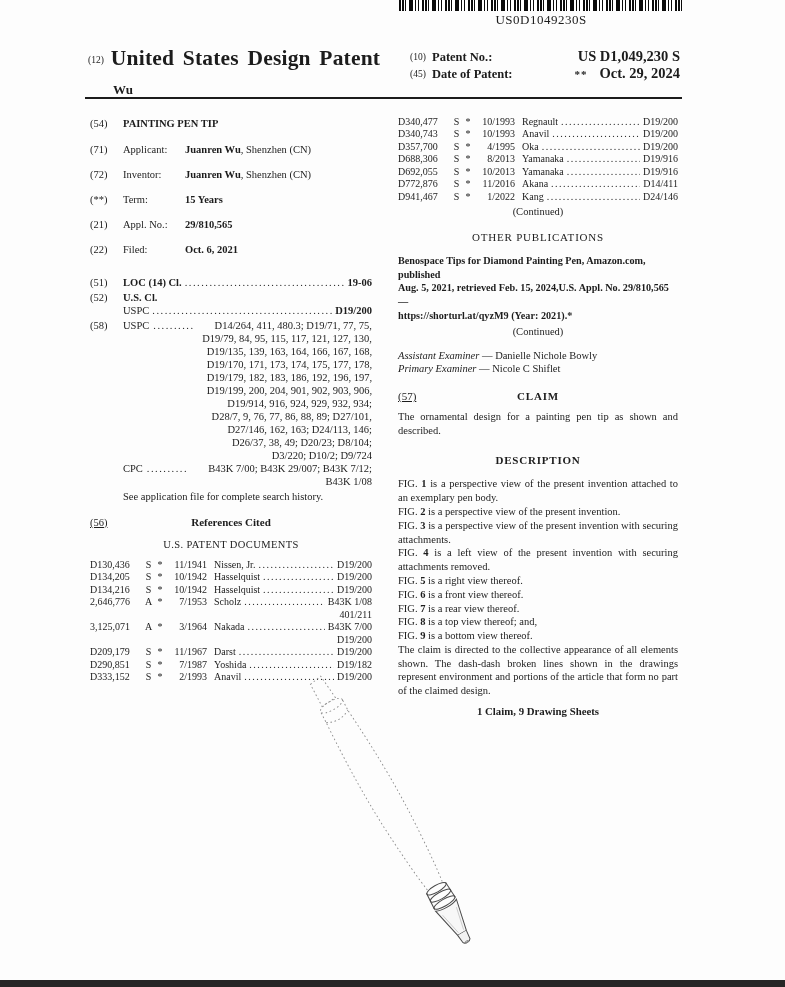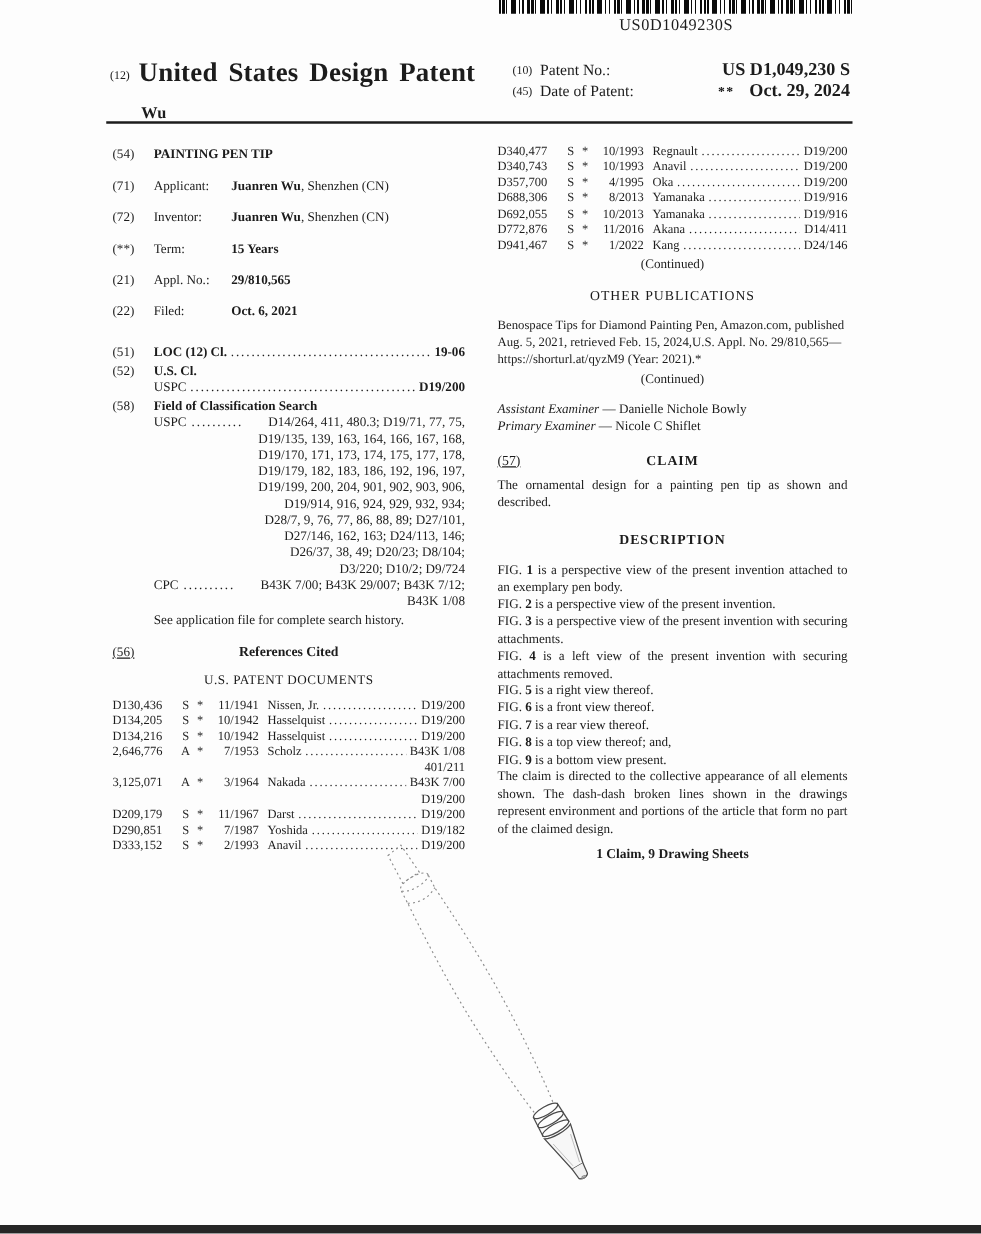--- a/index.html
+++ b/index.html
@@ -25,21 +25,21 @@
   
   .header{position:absolute; left:88px; top:46px; width:592px; display:flex;}
   .header-left{flex:1;}
   .hl-line1{display:flex; align-items:baseline;}
   .kind-code{font-size:9.5px; margin-right:7px; position:relative; top:-2px;}
   .doc-title{font-size:21.5px; font-weight:bold; letter-spacing:.2px; word-spacing:3px; white-space:nowrap;}
   .author{font-size:13px; font-weight:bold; margin:11px 0 0 25px;}
   .header-right{width:270px; padding-top:3px;}
   .hr-row{display:flex; align-items:baseline; line-height:15px;}
   .hr-code{font-size:9.5px; width:22px; flex:none; position:relative; top:-1px;}
-  .hr-label{font-size:12.5px; font-weight:normal; white-space:nowrap;}
+  .hr-label{font-size:12.5px; font-weight:bold; white-space:nowrap;}
   .hr-spacer{flex:1;}
   .hr-stars{font-size:11px; font-weight:bold; margin-right:12px; letter-spacing:1px;}
   .hr-value{font-size:14.5px; font-weight:bold; white-space:nowrap;}
   .rule{position:absolute; left:85px; top:97px; width:597px; height:2px; background:#1c1c1c;}
   
   .columns{position:absolute; left:90px; top:112px; width:588px; display:flex;}
   .col-left{width:282px; padding-top:5px; font-size:10.5px; line-height:13px;}
   .col-gap{width:26px; flex:none;}
   .col-right{width:280px; padding-top:4px; font-size:10.5px; line-height:13.8px;}
   .entry{display:flex; margin-bottom:12px;}
@@ -59,21 +59,21 @@
   
   .prow{display:flex; line-height:12.45px; font-size:10px; align-items:baseline;}
   .rn{width:52px; white-space:nowrap; flex:none;}
   .rk{width:13px; text-align:center; flex:none;}
   .rs{width:10px; text-align:center; flex:none;}
   .rd{width:42px; text-align:right; flex:none;}
   .rnm{margin-left:7px; white-space:nowrap;}
   .rdots{flex:1; overflow:hidden; white-space:nowrap; letter-spacing:1.5px; margin:0 3px; min-width:0;}
   .rc{white-space:nowrap; text-align:right; margin-left:auto;}
   .otherpubs{text-align:center; margin:12px 0 9px 0; font-size:11px; letter-spacing:.8px;}
-  .publine{font-size:10.2px; line-height:13.8px;}
+  .publine{font-size:10.2px; line-height:13.8px;font-weight:bold;}
   .continued{text-align:center; margin-top:2px;}
   .examiners{margin-top:10px;}
   .sec-head{position:relative; text-align:center; font-size:11px; margin-top:14px; margin-bottom:6px;}
   .sec-title{font-weight:bold; letter-spacing:.8px;}
   .just{text-align:justify;}
   .fig-line{text-align:justify;}
   .footer-line{text-align:center; font-weight:bold; margin-top:7px; font-size:10.8px;}
   
   .pen-svg{position:absolute; left:258px; top:652px; width:244px; height:345px; pointer-events:none;}
   .bottom-bar{position:absolute; left:0; top:980px; width:785px; height:7px; background:#262626;}
@@ -142,48 +142,48 @@
       </div>
 
       <div class="entry" style="margin-bottom:20px;">
         <span class="code">(22)</span>
         <span class="ebody"><span class="flabel">Filed:</span><span class="b">Oct. 6, 2021</span></span>
       </div>
 
       <div class="entry tight">
         <span class="code">(51)</span>
         <span class="ebody dotline">
-            <span class="b" style="white-space:nowrap;">LOC (12) Cl.</span>
+            <span class="b" style="white-space:nowrap;">LOC (14) Cl.</span>
             <span class="dots-flex">............................................................</span>
             <span class="b">19-06</span>
           </span>
       </div>
 
       <div class="entry tight">
         <span class="code">(52)</span>
         <span class="ebody">
           <div class="b">U.S. Cl.</div>
           <div class="dotline">
               <span>USPC</span>
               <span class="dots-flex">............................................................</span>
               <span class="b">D19/200</span>
             </div>
         </span>
       </div>
 
       <div class="entry tight">
         <span class="code">(58)</span>
         <span class="ebody">
-          <div class="b">Field of Classification Search</div>
           <div class="dotline">
               <span>USPC</span>
               <span class="fixdots">..........</span>
               <span class="search-first">D14/264, 411, 480.3; D19/71, 77, 75,</span>
             </div>
           <div>
+              <div class="right-line">D19/79, 84, 95, 115, 117, 121, 127, 130,</div>
               <div class="right-line">D19/135, 139, 163, 164, 166, 167, 168,</div>
               <div class="right-line">D19/170, 171, 173, 174, 175, 177, 178,</div>
               <div class="right-line">D19/179, 182, 183, 186, 192, 196, 197,</div>
               <div class="right-line">D19/199, 200, 204, 901, 902, 903, 906,</div>
               <div class="right-line">D19/914, 916, 924, 929, 932, 934;</div>
               <div class="right-line">D28/7, 9, 76, 77, 86, 88, 89; D27/101,</div>
               <div class="right-line">D27/146, 162, 163; D24/113, 146;</div>
               <div class="right-line">D26/37, 38, 49; D20/23; D8/104;</div>
               <div class="right-line">D3/220; D10/2; D9/724</div>
             </div>
@@ -422,21 +422,21 @@
           <div class="fig-line"><span>FIG.</span> <span class="b">4</span> <span>is a left view of the present invention with securing attachments removed.</span></div>
 
           <div class="fig-line"><span>FIG.</span> <span class="b">5</span> <span>is a right view thereof.</span></div>
 
           <div class="fig-line"><span>FIG.</span> <span class="b">6</span> <span>is a front view thereof.</span></div>
 
           <div class="fig-line"><span>FIG.</span> <span class="b">7</span> <span>is a rear view thereof.</span></div>
 
           <div class="fig-line"><span>FIG.</span> <span class="b">8</span> <span>is a top view thereof; and,</span></div>
 
-          <div class="fig-line"><span>FIG.</span> <span class="b">9</span> <span>is a bottom view present.</span></div>
+          <div class="fig-line"><span>FIG.</span> <span class="b">9</span> <span>is a bottom view thereof.</span></div>
         </div>
 
       <div class="just">The claim is directed to the collective appearance of all elements shown. The dash-dash broken lines shown in the drawings represent environment and portions of the article that form no part of the claimed design.</div>
 
       <div class="footer-line">1 Claim, 9 Drawing Sheets</div>
     </div>
   </div>
 
   <svg class="pen-svg" viewBox="0 0 244 345">
     <g transform="rotate(-30 58 28)">

